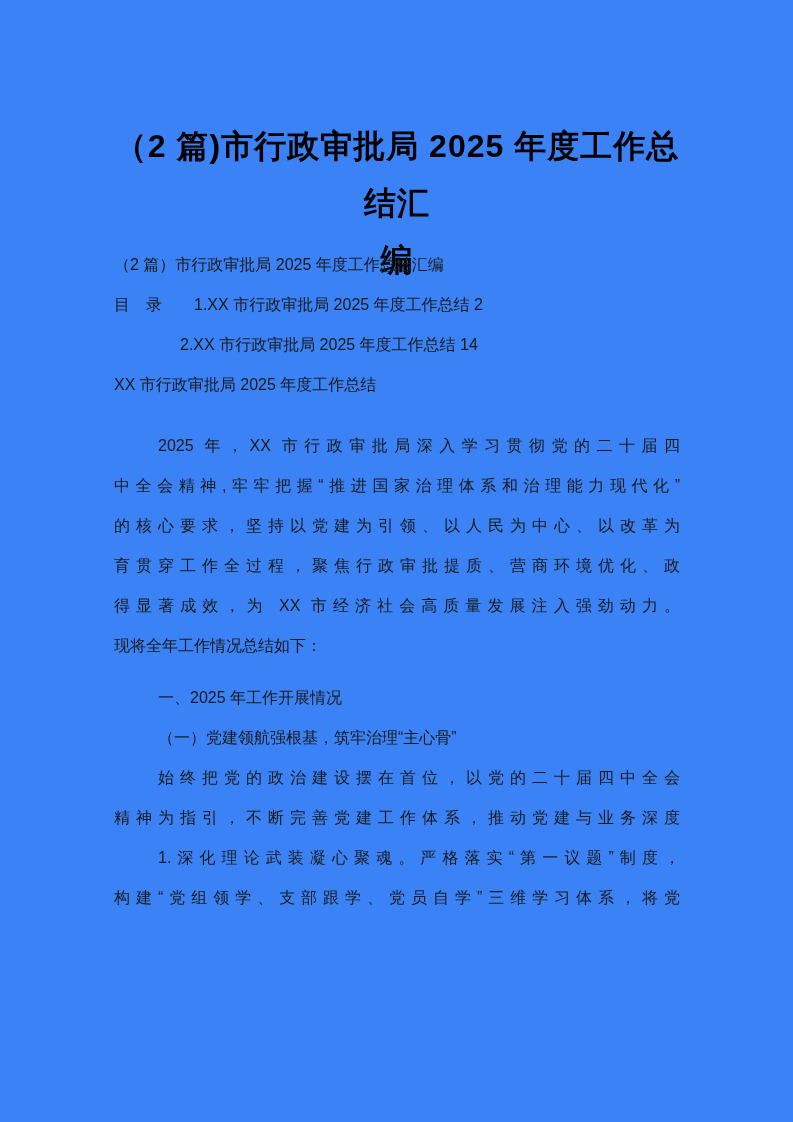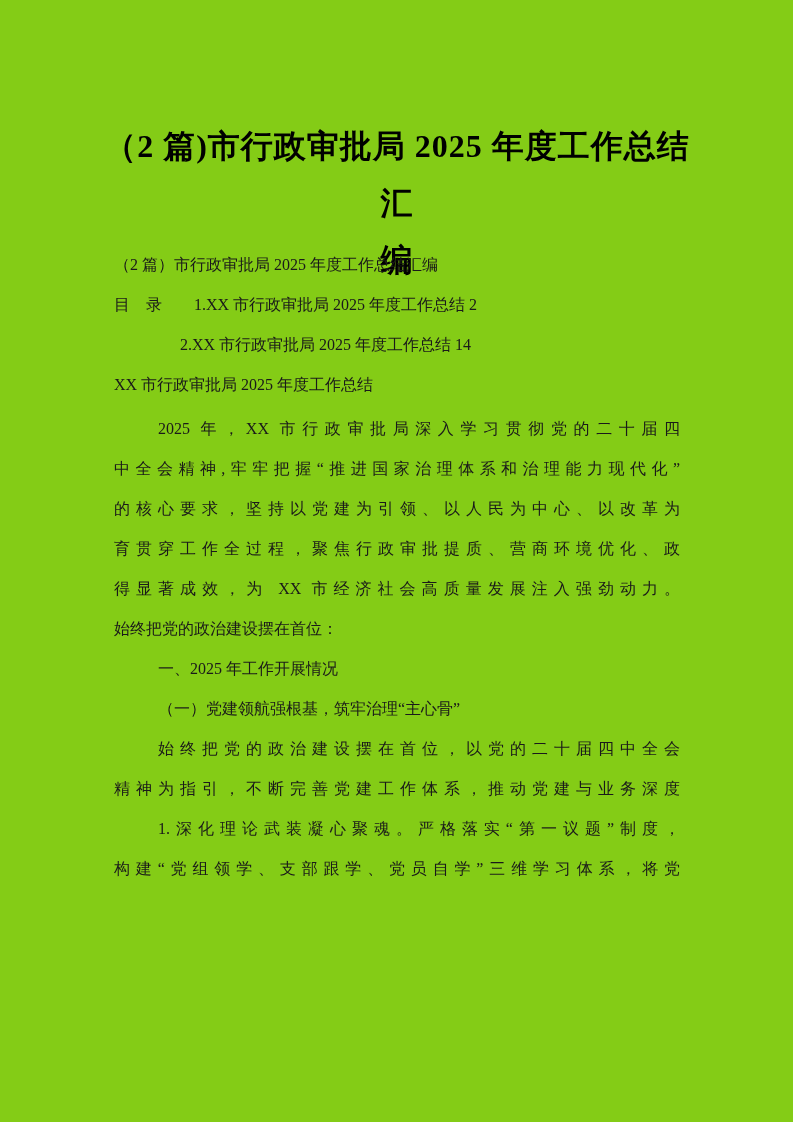--- a/index.html
+++ b/index.html
@@ -4,23 +4,23 @@
 <style>
   html, body {
     margin: 0;
     padding: 0;
     background: #ffffff;
   }
   .page {
     position: relative;
     width: 793px;
     height: 1122px;
-    background: #84cc16;
+    background: #3b82f6;
     overflow: hidden;
-    font-family: Liberation Serif, serif;
+    font-family: Liberation Sans, sans-serif;
     color: #1a1a1a;
   }
   .doc-title {
     position: absolute;
     top: 118px;
     left: 100px;
     width: 594px;
     margin: 0;
     text-align: center;
     font-size: 32px;
@@ -46,42 +46,42 @@
   .ln.j {
     white-space: normal;
     text-align: justify;
     text-align-last: justify;
   }
   
   .ln.ind { padding-left: 44px; }
   
   .ln.toc { padding-left: 66px; }
   
-  .ln.gap10 { margin-top: 4px; }
-  .ln.gap12 { margin-top: 0; }
+  .ln.gap10 { margin-top: 21px; }
+  .ln.gap12 { margin-top: 12px; }
 </style>
 </head>
 <body>
 
 <div class="page">
   <h1 class="doc-title">
     <span>（2 篇)市行政审批局 2025 年度工作总结汇</span><br>
     <span>编</span>
   </h1>
   <div class="doc-body">
       <div class="ln">（2 篇）市行政审批局 2025 年度工作总结汇编</div>
       <div class="ln">目　录　　1.XX 市行政审批局 2025 年度工作总结 2</div>
       <div class="ln toc">2.XX 市行政审批局 2025 年度工作总结 14</div>
       <div class="ln">XX 市行政审批局 2025 年度工作总结</div>
       <div class="ln ind j gap10">2025 年，XX 市行政审批局深入学习贯彻党的二十届四</div>
       <div class="ln j">中全会精神,牢牢把握“推进国家治理体系和治理能力现代化”</div>
       <div class="ln j">的核心要求，坚持以党建为引领、以人民为中心、以改革为</div>
       <div class="ln j">育贯穿工作全过程，聚焦行政审批提质、营商环境优化、政</div>
       <div class="ln j">得显著成效，为 XX 市经济社会高质量发展注入强劲动力。</div>
-      <div class="ln">始终把党的政治建设摆在首位：</div>
+      <div class="ln">现将全年工作情况总结如下：</div>
       <div class="ln ind gap12">一、2025 年工作开展情况</div>
       <div class="ln ind">（一）党建领航强根基，筑牢治理“主心骨”</div>
       <div class="ln ind j">始终把党的政治建设摆在首位，以党的二十届四中全会</div>
       <div class="ln j">精神为指引，不断完善党建工作体系，推动党建与业务深度</div>
       <div class="ln ind j">1.深化理论武装凝心聚魂。严格落实“第一议题”制度，</div>
       <div class="ln j">构建“党组领学、支部跟学、党员自学”三维学习体系，将党</div>
     </div>
 </div>
 
 </body></html>

